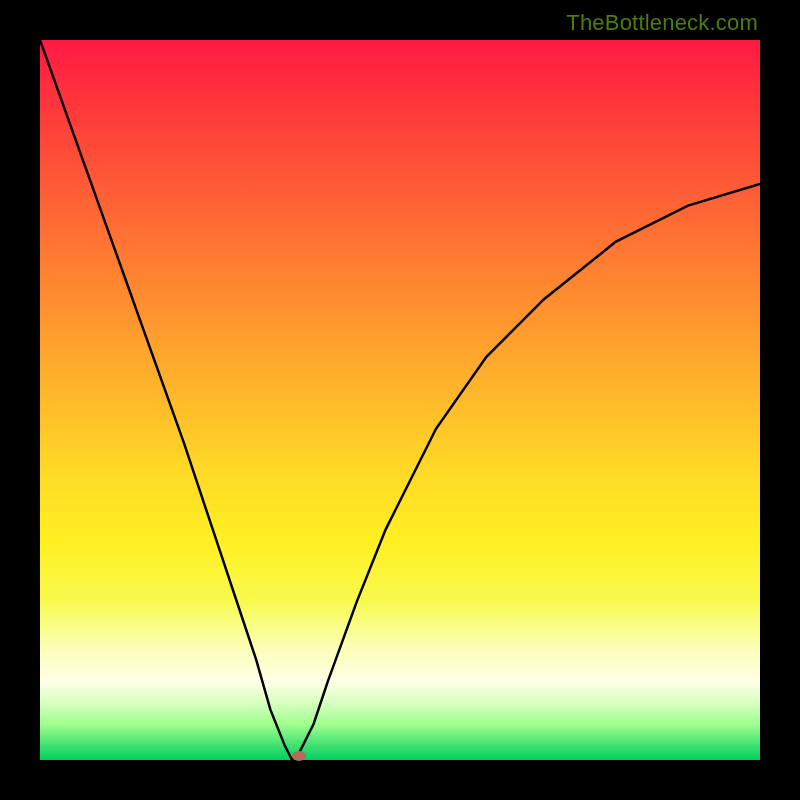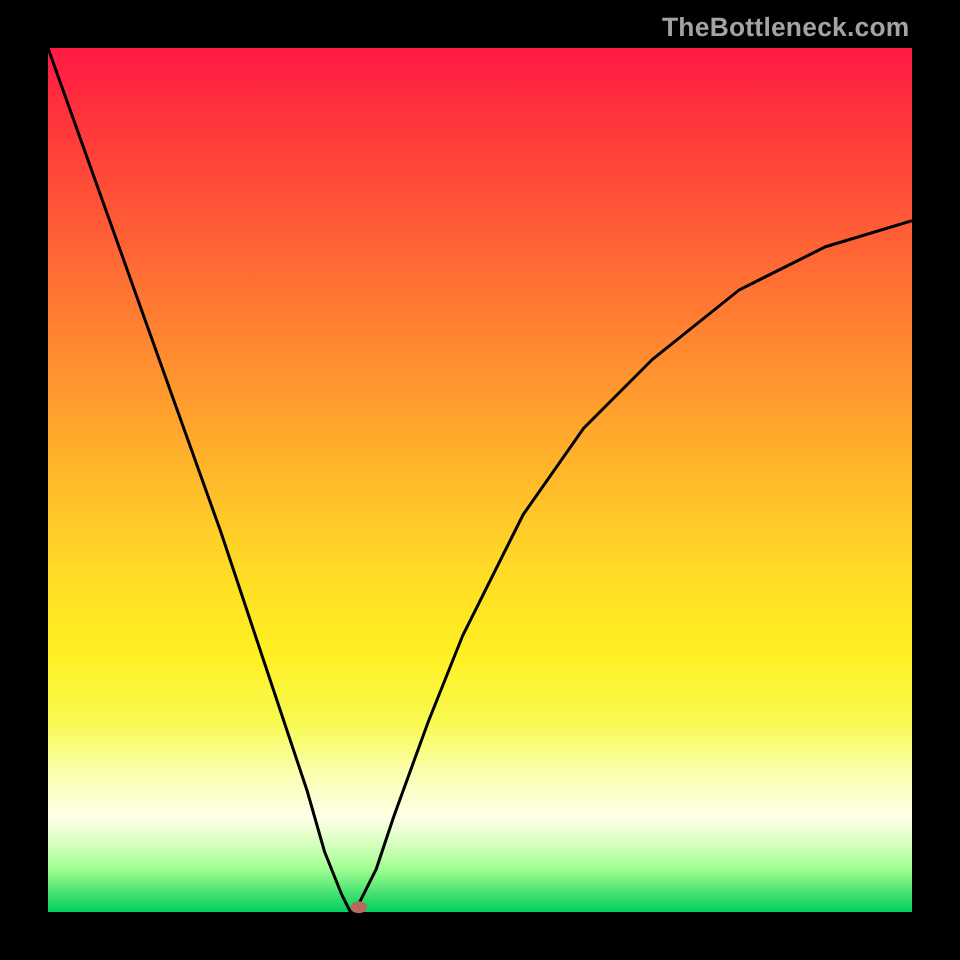--- a/index.html
+++ b/index.html
@@ -32,23 +32,23 @@
       #d8ffc0 92%,
       #a0ff90 95%,
       #40e070 98%,
       #00d060 100%
     );
   }
   .attribution {
     position: absolute;
     top: 10px;
     right: 42px;
-    color: #a3a3a3;
+    color: #4d7c0f;
     font-size: 22px;
-    font-weight: 700;
+    font-weight: 400;
     letter-spacing: 0.2px;
   }
   .curve-svg {
     position: absolute;
     left: 0;
     top: 0;
     width: 720px;
     height: 720px;
     pointer-events: none;
   }

